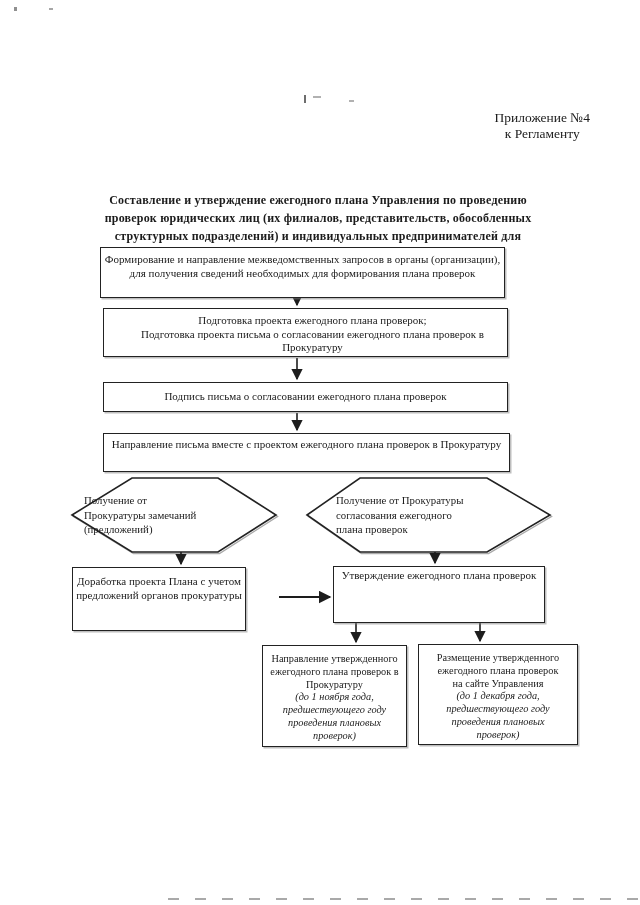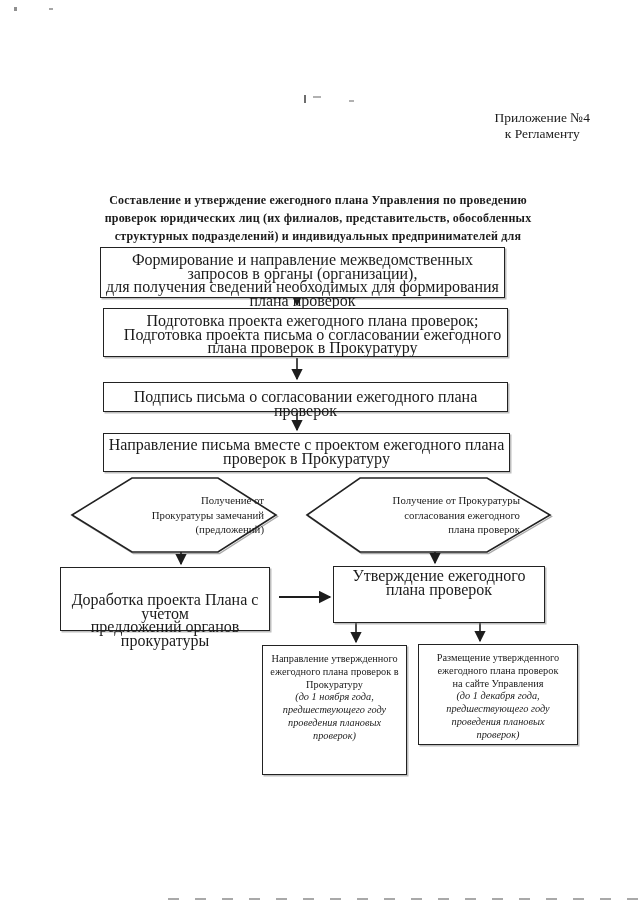--- a/index.html
+++ b/index.html
@@ -15,34 +15,34 @@
   }
   .doc-title{
     position:absolute;top:163px;left:24px;right:28px;text-align:center;
     font-weight:bold;font-size:12px;line-height:18px;letter-spacing:.2px;margin-top:28px;
   }
   
   .bx{
     position:absolute;background:#fff;border:1.5px solid #222;
     box-shadow:1.5px 1.5px 0 rgba(125,125,125,.5);
     box-sizing:border-box;text-align:center;
-    font-size:16px;line-height:13.5px;padding:5px 2px 0 2px;
+    font-size:11px;line-height:13.5px;padding:5px 2px 0 2px;
   }
   .it{font-style:italic;}
   #b1{left:100px;top:247px;width:405px;height:51px;}
   #b2{left:103px;top:308px;width:405px;height:49px;padding-left:16px;}
   #b3{left:103px;top:382px;width:405px;height:30px;padding-top:7px;}
   #b4{left:103px;top:433px;width:407px;height:39px;padding-top:4px;}
-  #rework{left:60px;top:567px;width:210px;height:64px;padding-top:25px;}
+  #rework{left:72px;top:567px;width:174px;height:64px;padding-top:7px;}
   #approve{left:333px;top:566px;width:212px;height:57px;padding-top:2px;}
-  #send{left:262px;top:645px;width:145px;height:130px;padding-top:7px;font-size:10.3px;line-height:12.8px;}
+  #send{left:262px;top:645px;width:145px;height:102px;padding-top:7px;font-size:10.3px;line-height:12.8px;}
   #publish{left:418px;top:644px;width:160px;height:101px;padding-top:7px;font-size:10.3px;line-height:12.8px;}
   
   .hex-label{
-    position:absolute;text-align:right;font-size:10.8px;line-height:14.5px;
+    position:absolute;text-align:left;font-size:10.8px;line-height:14.5px;
   }
   #hexL-label{left:84px;top:493px;width:180px;}
   #hexR-label{left:336px;top:493px;width:184px;}
   
   .connectors{position:absolute;left:0;top:0;width:640px;height:905px;pointer-events:none;}
   
   .artifact{position:absolute;background:#909090;}
   .a-speck1{left:14px;top:7px;width:3px;height:4px;}
   .a-speck2{left:49px;top:8px;width:4px;height:2px;opacity:.8;}
   .a-t1{left:304px;top:95px;width:2px;height:8px;background:#6d6d6d;}

